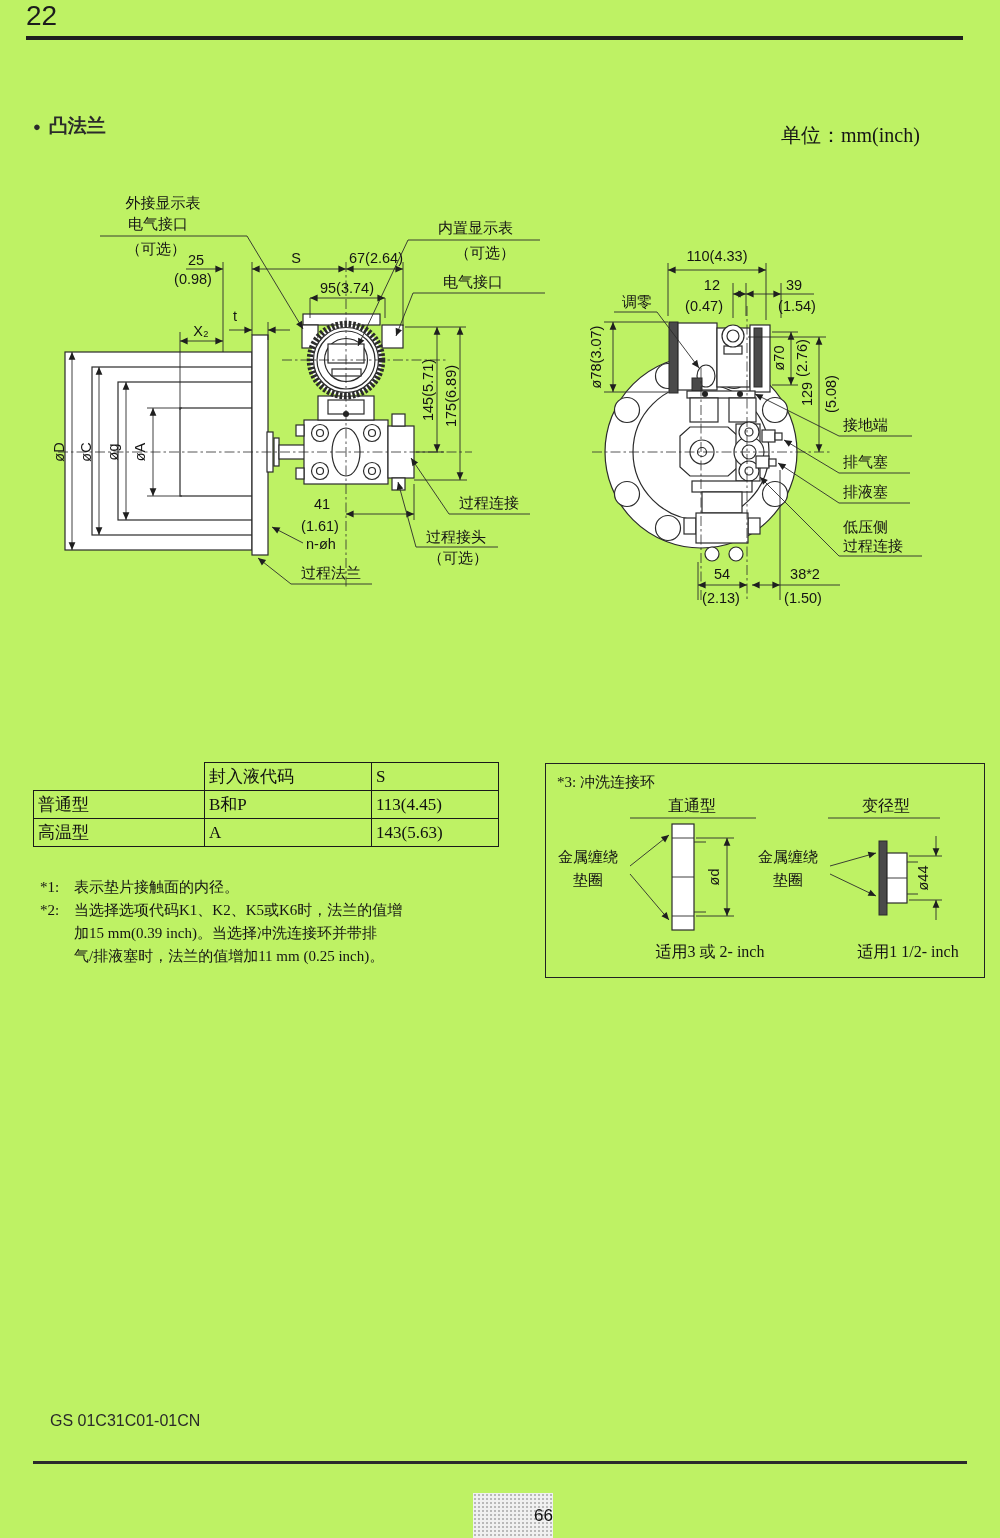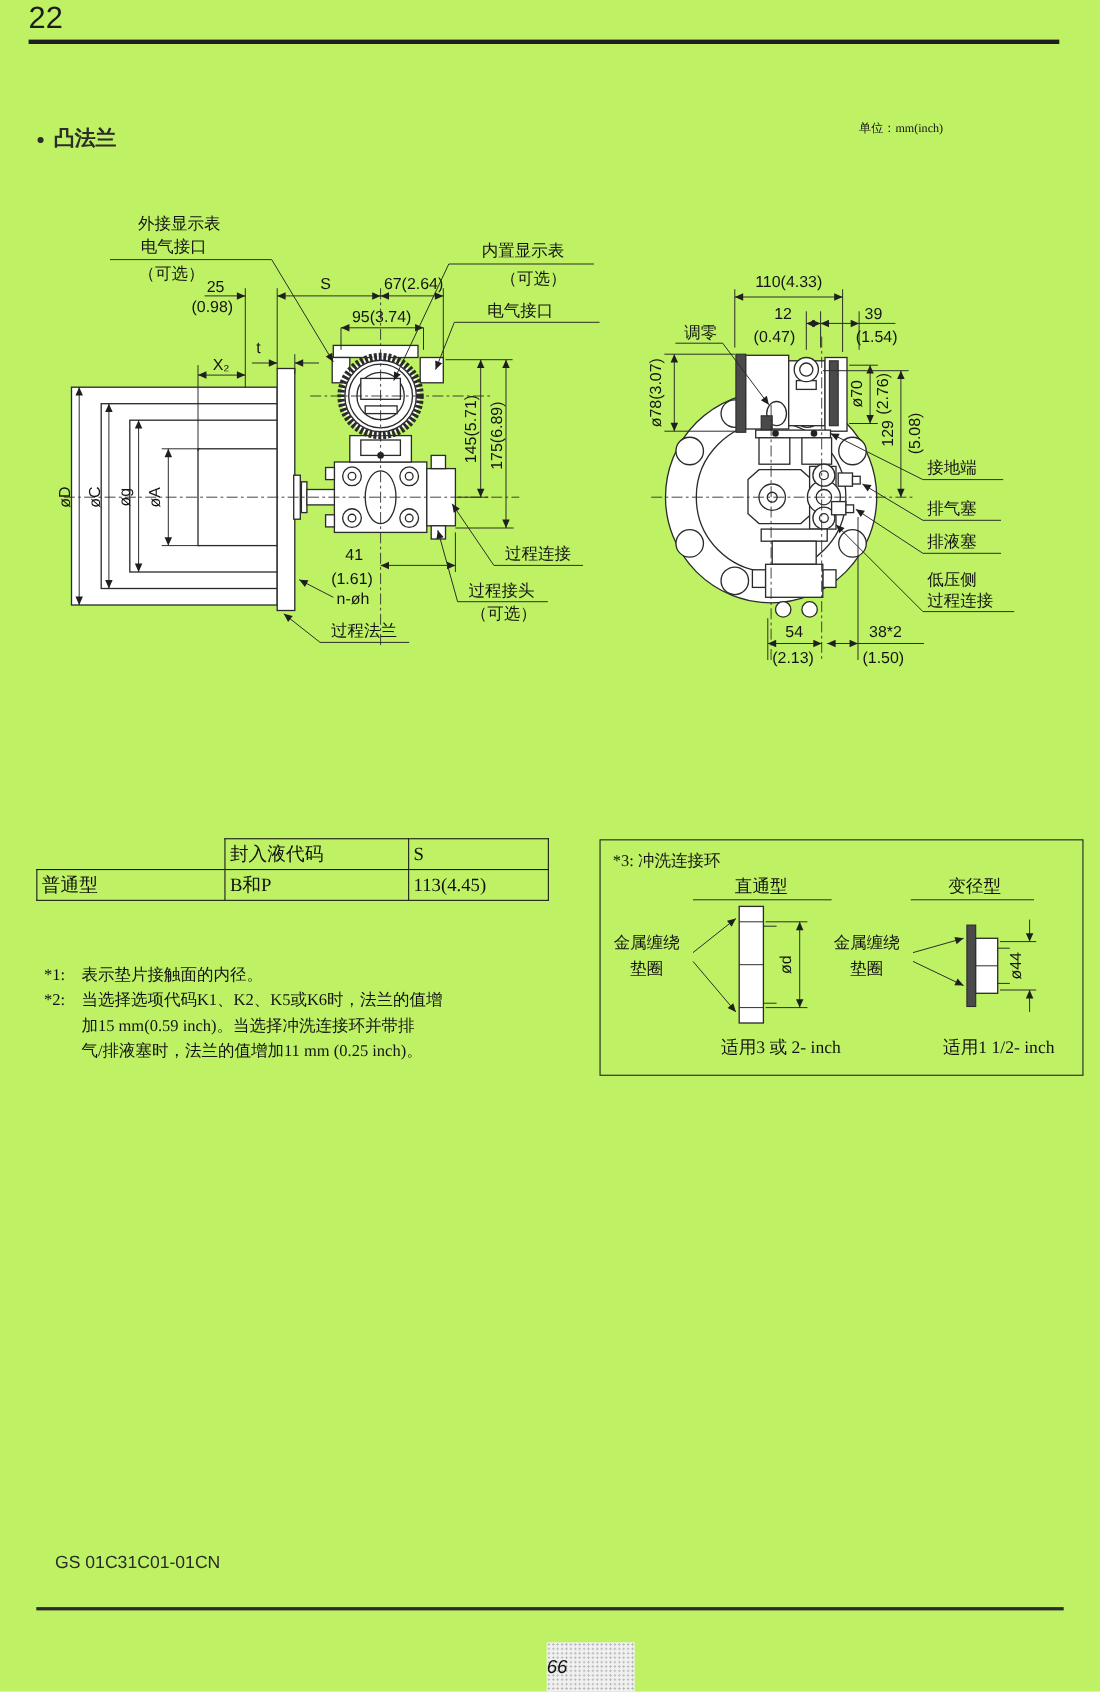--- a/index.html
+++ b/index.html
@@ -1,21 +1,21 @@
 <!DOCTYPE html>
 <html><head>
 <meta charset="utf-8">
 <style>
   html,body{margin:0;padding:0;background:#fff;}
   #page{position:relative;width:1000px;height:1538px;background:#bef264;overflow:hidden;
         font-family:"Liberation Serif",serif;color:#111;}
   .abs{position:absolute;}
   #corner-num{left:26px;top:0px;font-family:"Liberation Sans",sans-serif;font-size:28px;font-weight:500;color:#1c1c1c;}
   #top-rule{left:26px;top:36px;width:937px;height:4px;background:#1f1f1f;}
-  #unit-label{left:781px;top:109px;font-size:11px;color:#151515;}
+  #unit-label{left:781px;top:122px;font-size:20px;color:#151515;}
   #section-head{left:33px;top:113px;font-family:"Liberation Sans",sans-serif;font-size:19px;font-weight:600;color:#2b2b2b;display:flex;align-items:center;gap:8px;}
   #section-head .bullet{font-size:13px;}
   svg text{fill:#141414;}
   .cn{font-family:"Liberation Serif",serif;font-size:15px;}
   .cnb{font-family:"Liberation Serif",serif;font-size:16px;}
   .dm{font-family:"Liberation Sans",sans-serif;font-size:14.5px;}
   .ln{stroke:#2b2b2b;stroke-width:1.2;fill:none;}
   .white{fill:#ffffff;stroke:#2b2b2b;stroke-width:1.2;}
   .dark{fill:#4a4a4a;stroke:#2b2b2b;stroke-width:1;}
   .lt{stroke:#2b2b2b;stroke-width:0.9;fill:none;}
@@ -23,23 +23,23 @@
   .spec-table{position:absolute;left:33px;top:762px;border-collapse:collapse;font-size:17px;color:#101010;}
   .spec-table td{border:1.6px solid #1a1a1a;text-align:left;height:27px;padding:0 4px;}
   .spec-table td.c1{width:162px}.spec-table td.c2{width:158px}.spec-table td.c3{width:118px}
   .spec-table td.nb{border:none;}
   #notes{left:40px;top:876px;width:490px;font-size:15px;line-height:23px;color:#141414;}
   .note-row{display:flex;}
   .note-label{width:34px;flex:0 0 34px;}
   #flush-box-border{left:545px;top:763px;width:438px;height:213px;border:1.8px solid #222;}
   #footer-rule{left:33px;top:1461px;width:934px;height:3px;background:#2b2b2b;}
   #footer-doc{left:50px;top:1412px;font-family:"Liberation Sans",sans-serif;font-size:16px;color:#2a2a2a;}
-  #footer-page{left:497px;top:1493px;width:80px;height:45px;display:flex;align-items:center;justify-content:flex-start;
+  #footer-page{left:473px;top:1493px;width:80px;height:45px;display:flex;align-items:center;justify-content:flex-end;
      font-family:"Liberation Sans",sans-serif;font-size:17px;color:#111;
-     background-color:#f0f0f0;background-image:radial-gradient(#b9b9b9 1.1px, rgba(0,0,0,0) 1.1px);background-size:4px 4px;font-style:italic;}
+     background-color:#f0f0f0;background-image:radial-gradient(#b9b9b9 1.1px, rgba(0,0,0,0) 1.1px);background-size:4px 4px;}
 </style>
 </head>
 <body>
 
 <div id="page">
 
   <div class="abs" id="corner-num">22</div>
   <div class="abs" id="top-rule"></div>
   <div class="abs" id="unit-label">单位：mm(inch)</div>
   <div class="abs" id="section-head">
@@ -324,33 +324,38 @@
         <tr>
       <td class="c1 nb"></td>
       <td class="c2">封入液代码</td>
       <td class="c3">S</td>
     </tr>
     <tr>
       <td class="c1">普通型</td>
       <td class="c2">B和P</td>
       <td class="c3">113(4.45)</td>
     </tr>
+    <tr>
+      <td class="c1">高温型</td>
+      <td class="c2">A</td>
+      <td class="c3">143(5.63)</td>
+    </tr>
   </tbody>
     </table>
 
   <div class="abs" id="notes">
     <div class="note-row">
       <span class="note-label">*1:</span>
       <span>表示垫片接触面的内径。</span>
     </div>
     <div class="note-row">
       <span class="note-label">*2:</span>
       <span>
         <span style="display:block">当选择选项代码K1、K2、K5或K6时，法兰的值增</span>
-        <span style="display:block">加15 mm(0.59 inch)。当选择冲洗连接环并带排</span>
+        <span style="display:block">加15 mm(0.39 inch)。当选择冲洗连接环并带排</span>
         <span style="display:block">气/排液塞时，法兰的值增加11 mm (0.25 inch)。</span>
       </span>
     </div>
   </div>
 
   <div class="abs" id="flush-box-border"></div>
   <svg class="abs" style="left:540px;top:755px" width="450" height="230" viewBox="540 755 450 230">
     <text class="cn" x="557" y="787">*3: 冲洗连接环</text>
 
     <text class="cnb" x="692" y="811" text-anchor="middle">直通型</text>

